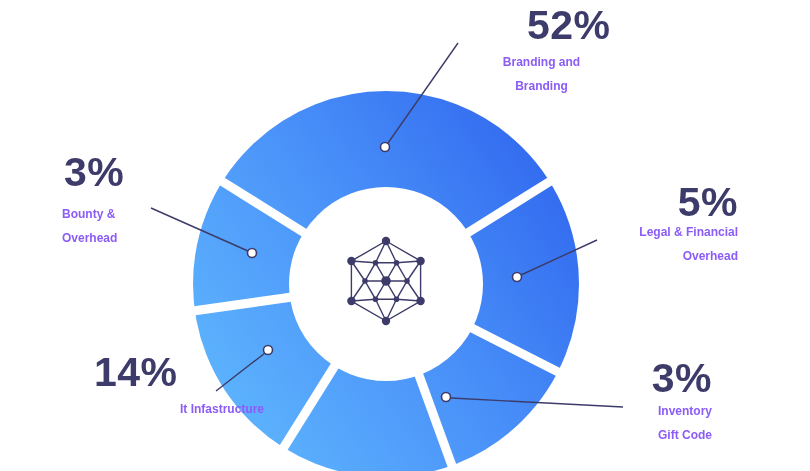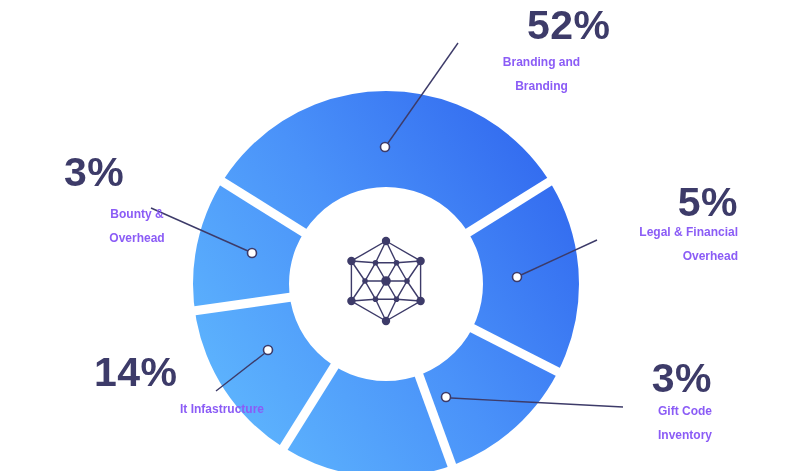--- a/index.html
+++ b/index.html
@@ -97,35 +97,35 @@
     </g>
   </svg>
 
   <div class="pct" style="left:527px;top:2px;">52%</div>
   <div class="caption" style="left:460px;top:50px;width:163px;text-align:center;">
     <div>Branding and</div>
     <div>Branding</div>
   </div>
 
   <div class="pct" style="left:64px;top:149px;">3%</div>
-  <div class="caption" style="left:62px;top:202px;width:150px;text-align:center;">
+  <div class="caption" style="left:62px;top:202px;width:150px;text-align:left;">
     <div>Bounty &amp;</div>
     <div>Overhead</div>
   </div>
 
   <div class="pct" style="left:558px;top:179px;width:180px;text-align:right;">5%</div>
   <div class="caption" style="left:558px;top:220px;width:180px;text-align:right;">
     <div>Legal &amp; Financial</div>
     <div>Overhead</div>
   </div>
 
   <div class="pct" style="left:94px;top:349px;">14%</div>
   <div class="caption" style="left:94px;top:397px;width:170px;text-align:right;">
     <div>It Infastructure</div>
   </div>
 
   <div class="pct" style="left:560px;top:355px;width:152px;text-align:right;">3%</div>
   <div class="caption" style="left:560px;top:399px;width:152px;text-align:right;">
+    <div>Inventory</div>
     <div>Gift Code</div>
-    <div>Inventory</div>
   </div>
 
 </div>
 
 </body></html>

